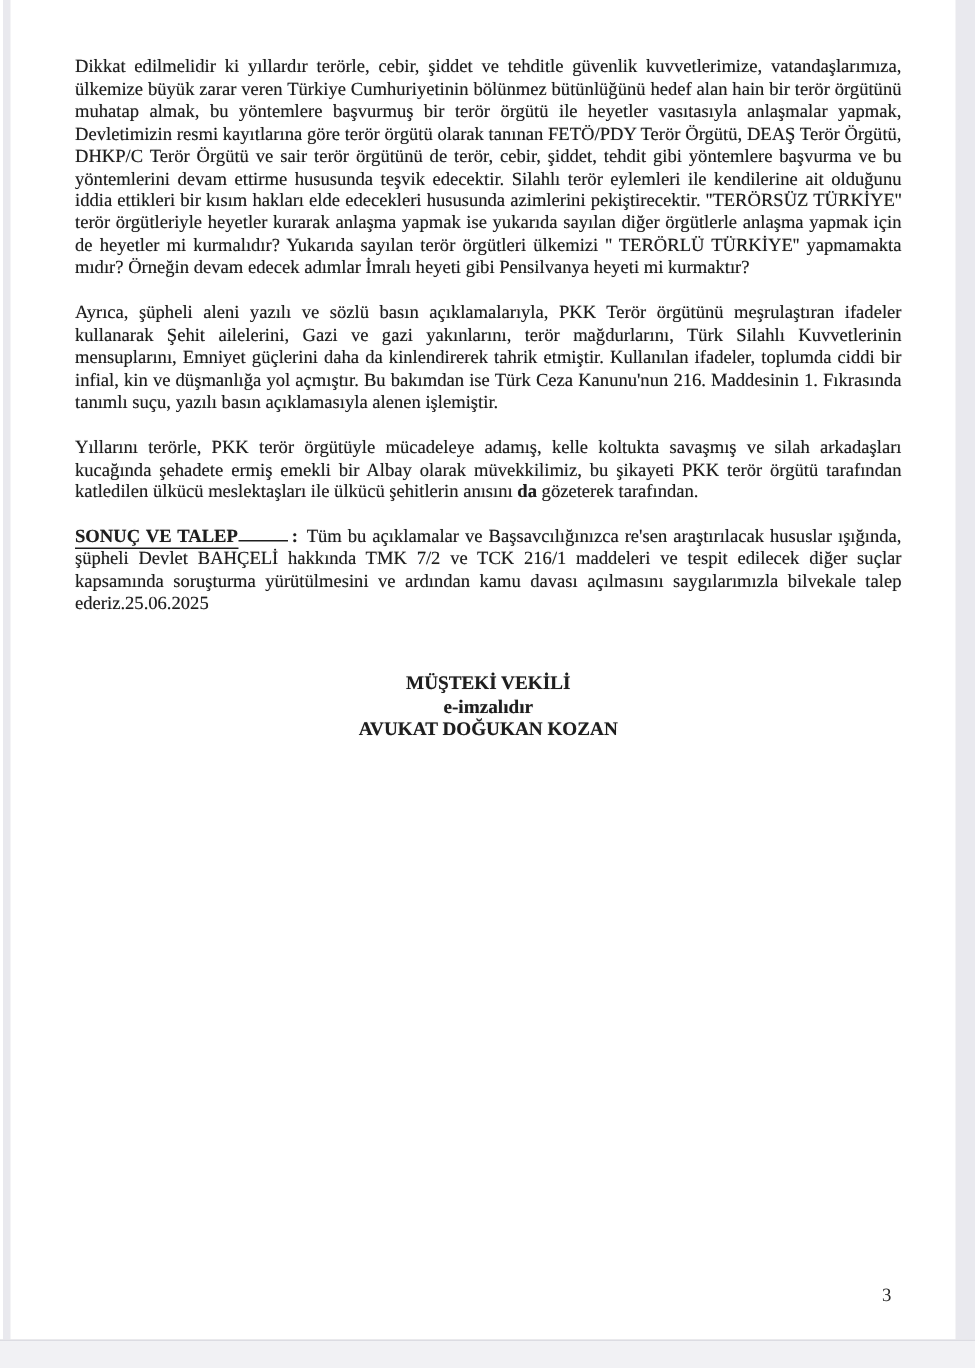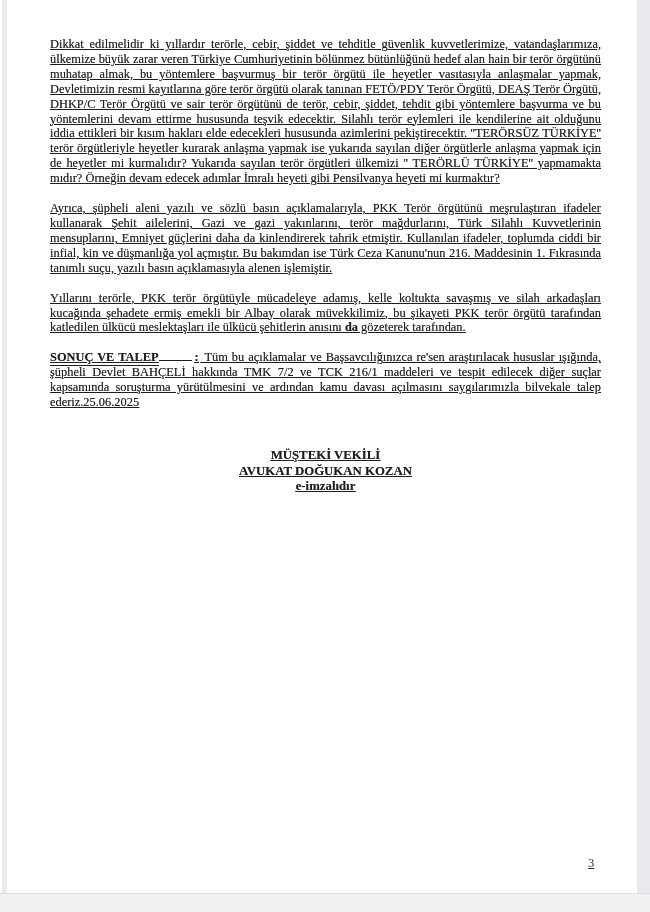--- a/index.html
+++ b/index.html
@@ -1,15 +1,15 @@
 <!DOCTYPE html>
 <html lang="tr"><head>
 <meta charset="utf-8">
 <style>
-  * { margin: 0; padding: 0; box-sizing: border-box; text-decoration: underline; }
+  * { margin: 0; padding: 0; box-sizing: border-box; }
 
   html, body {
     width: 650px;
     height: 912px;
     background: #ffffff;
     overflow: hidden;
     font-family: "Liberation Serif", "DejaVu Serif", serif;
   }
 
   .scan-canvas {
@@ -108,21 +108,21 @@
 
     <p class="para">Ayrıca, şüpheli aleni yazılı ve sözlü basın açıklamalarıyla, PKK Terör örgütünü meşrulaştıran ifadeler kullanarak Şehit ailelerini, Gazi ve gazi yakınlarını, terör mağdurlarını, Türk Silahlı Kuvvetlerinin mensuplarını, Emniyet güçlerini daha da kinlendirerek tahrik etmiştir. Kullanılan ifadeler, toplumda ciddi bir infial, kin ve düşmanlığa yol açmıştır. Bu bakımdan ise Türk Ceza Kanunu'nun 216. Maddesinin 1. Fıkrasında tanımlı suçu, yazılı basın açıklamasıyla alenen işlemiştir.</p>
 
     <p class="para"><span>Yıllarını terörle, PKK terör örgütüyle mücadeleye adamış, kelle koltukta savaşmış ve silah arkadaşları kucağında şehadete ermiş emekli bir Albay olarak müvekkilimiz, bu şikayeti PKK terör örgütü tarafından katledilen ülkücü meslektaşları ile ülkücü şehitlerin anısını </span><span class="bold">da</span><span> gözeterek tarafından.</span></p>
 
 
     <p class="clause clause-sonuc"><span class="clause-label">SONUÇ VE TALEP</span><span class="clause-fill fill-sonuc"></span><span class="clause-colon">:</span><span> Tüm bu açıklamalar ve Başsavcılığınızca re'sen araştırılacak hususlar ışığında, şüpheli Devlet BAHÇELİ hakkında TMK 7/2 ve TCK 216/1 maddeleri ve tespit edilecek diğer suçlar kapsamında soruşturma yürütülmesini ve ardından kamu davası açılmasını saygılarımızla bilvekale talep ederiz.25.06.2025</span></p>
 
     <div class="signature-block">
       <div>MÜŞTEKİ VEKİLİ</div>
+      <div>e-imzalıdır</div>
       <div>AVUKAT DOĞUKAN KOZAN</div>
-      <div>e-imzalıdır</div>
     </div>
 
   </div>
 
   <div class="page-number">3</div>
 
 </div>
 
 </body></html>

